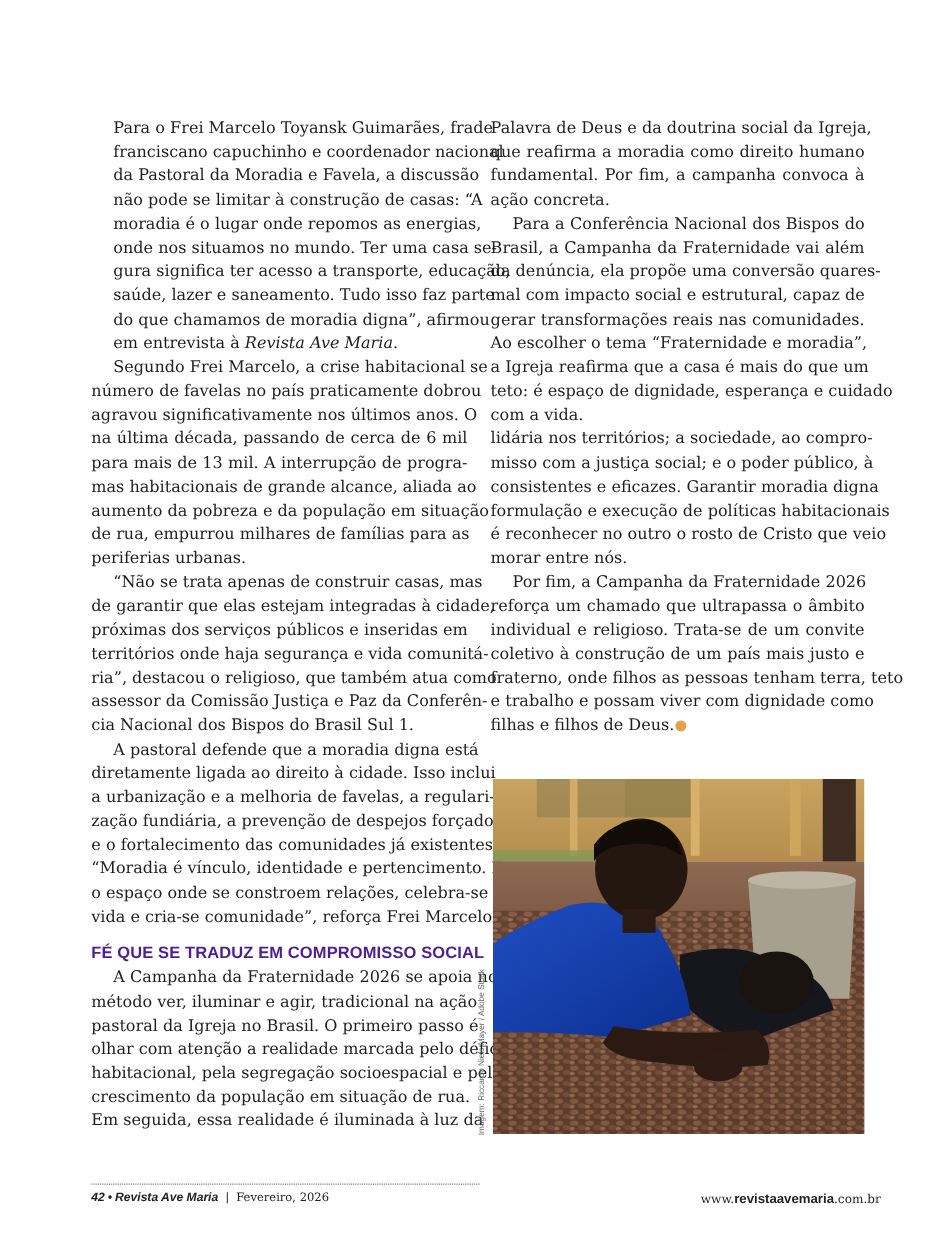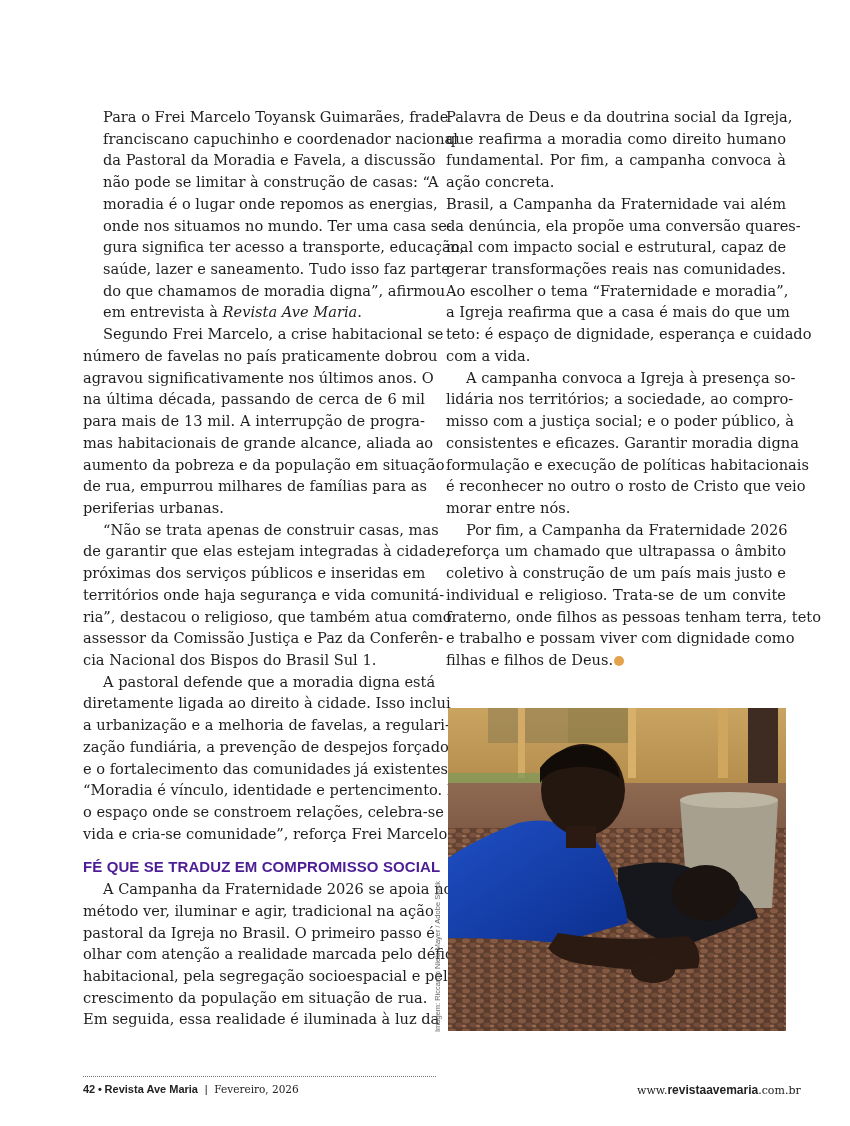--- a/index.html
+++ b/index.html
@@ -13,21 +13,21 @@
   .col p span.line { display:block; text-align:justify; text-align-last:justify; white-space:nowrap; }
   .col p span.line.last { text-align-last:left; }
   .section-heading { font-family:"Liberation Sans", "DejaVu Sans", sans-serif; font-weight:bold; font-size:15px; color:#4c1d95; line-height:21.72px; margin:12px 0 0 0; letter-spacing:0.1px; white-space:nowrap; }
   em { font-style:italic; }
   .end-dot { display:inline-block; width:10px; height:10px; border-radius:50%; background:#e3a24b; margin-left:1px; vertical-align:-1px; }
   .photo { position:absolute; left:448px; top:708px; width:338px; height:323px; overflow:hidden; }
   .photo svg { display:block; }
   .credit { position:absolute; left:433px; top:1032px; transform-origin:0 0; transform:rotate(-90deg); font-family:"Liberation Sans", "DejaVu Sans", sans-serif; font-size:7.5px; color:#666; white-space:nowrap; }
   .footer-rule { position:absolute; left:83px; top:1076px; width:353px; border-top:1px dotted #777; height:0; }
   .footer-left { position:absolute; left:83px; top:1083px; font-size:11px; color:#222; white-space:nowrap; }
-  .footer-left .pg { font-family:"Liberation Sans", "DejaVu Sans", sans-serif; font-weight:bold; }
+  .footer-left .pg { font-family:"Liberation Sans", "DejaVu Sans", sans-serif; font-weight:bold;font-style:italic; }
   .footer-left .sep { font-family:"Liberation Sans", sans-serif; margin:0 4px; }
   .footer-left .date { font-family:"DejaVu Serif", "Liberation Serif", serif; font-size:10.5px; }
   .footer-right { position:absolute; left:637px; top:1083px; font-family:"DejaVu Serif", "Liberation Serif", serif; font-size:11px; color:#222; white-space:nowrap; }
   .footer-right .brand { font-family:"Liberation Sans", "DejaVu Sans", sans-serif; font-weight:bold; font-size:12px; }
 </style>
 </head>
 <body>
 
 <div class="page">
 
@@ -89,43 +89,43 @@
   </div>
 
   <div class="col col-right">
     <p>
       <span class="line">Palavra de Deus e da doutrina social da Igreja,</span>
       <span class="line">que reafirma a moradia como direito humano</span>
       <span class="line">fundamental. Por fim, a campanha convoca à</span>
       <span class="line last">ação concreta.</span>
     </p>
     <p>
+      <span class="line" style="text-indent:20px">Para a Conferência Nacional dos Bispos do</span>
       <span class="line">Brasil, a Campanha da Fraternidade vai além</span>
       <span class="line">da denúncia, ela propõe uma conversão quares-</span>
       <span class="line">mal com impacto social e estrutural, capaz de</span>
       <span class="line">gerar transformações reais nas comunidades.</span>
       <span class="line">Ao escolher o tema “Fraternidade e moradia”,</span>
       <span class="line">a Igreja reafirma que a casa é mais do que um</span>
       <span class="line">teto: é espaço de dignidade, esperança e cuidado</span>
       <span class="line last">com a vida.</span>
     </p>
     <p>
-      <span class="line" style="text-indent:20px">A campanha convoca a Igreja à presença so-</span>
       <span class="line">lidária nos territórios; a sociedade, ao compro-</span>
       <span class="line">misso com a justiça social; e o poder público, à</span>
       <span class="line">consistentes e eficazes. Garantir moradia digna</span>
       <span class="line">formulação e execução de políticas habitacionais</span>
       <span class="line">é reconhecer no outro o rosto de Cristo que veio</span>
       <span class="line last">morar entre nós.</span>
     </p>
     <p>
       <span class="line" style="text-indent:20px">Por fim, a Campanha da Fraternidade 2026</span>
       <span class="line">reforça um chamado que ultrapassa o âmbito</span>
+      <span class="line">individual e religioso. Trata-se de um convite</span>
       <span class="line">coletivo à construção de um país mais justo e</span>
-      <span class="line">individual e religioso. Trata-se de um convite</span>
       <span class="line">fraterno, onde filhos as pessoas tenham terra, teto</span>
       <span class="line">e trabalho e possam viver com dignidade como</span>
       <span class="line last"><span>filhas e filhos de Deus.</span><span class="end-dot"></span></span>
     </p>
   </div>
 
   <div class="photo">
     <svg width="338" height="323" viewBox="0 0 338 323" xmlns="http://www.w3.org/2000/svg">
       <defs>
         <linearGradient id="bgwall" x1="0" y1="0" x2="0" y2="1">

